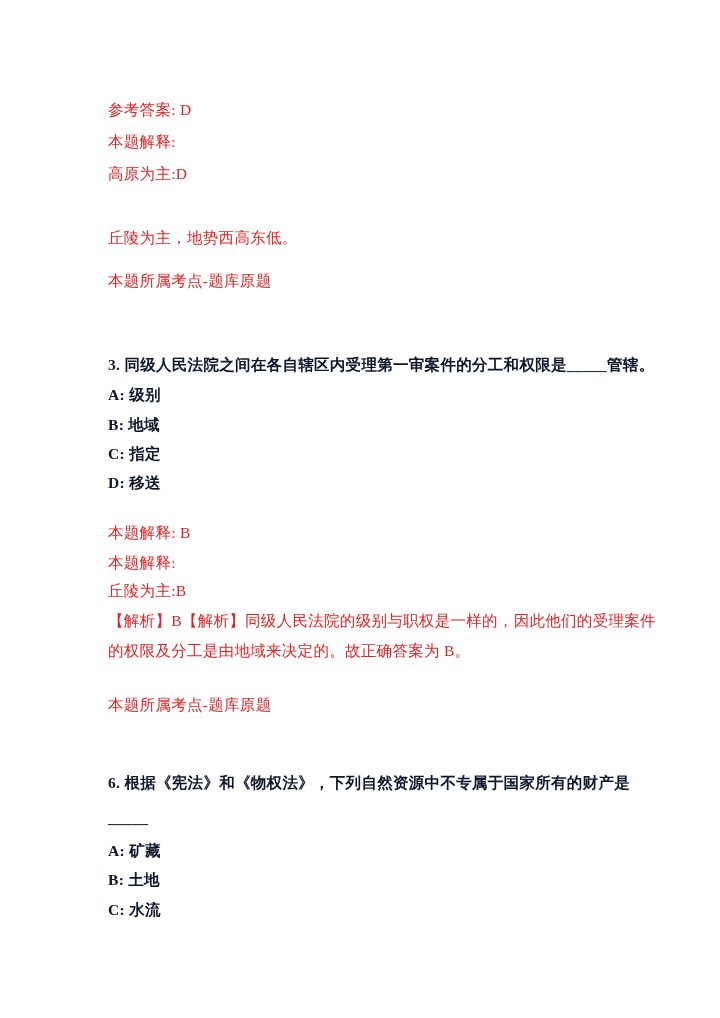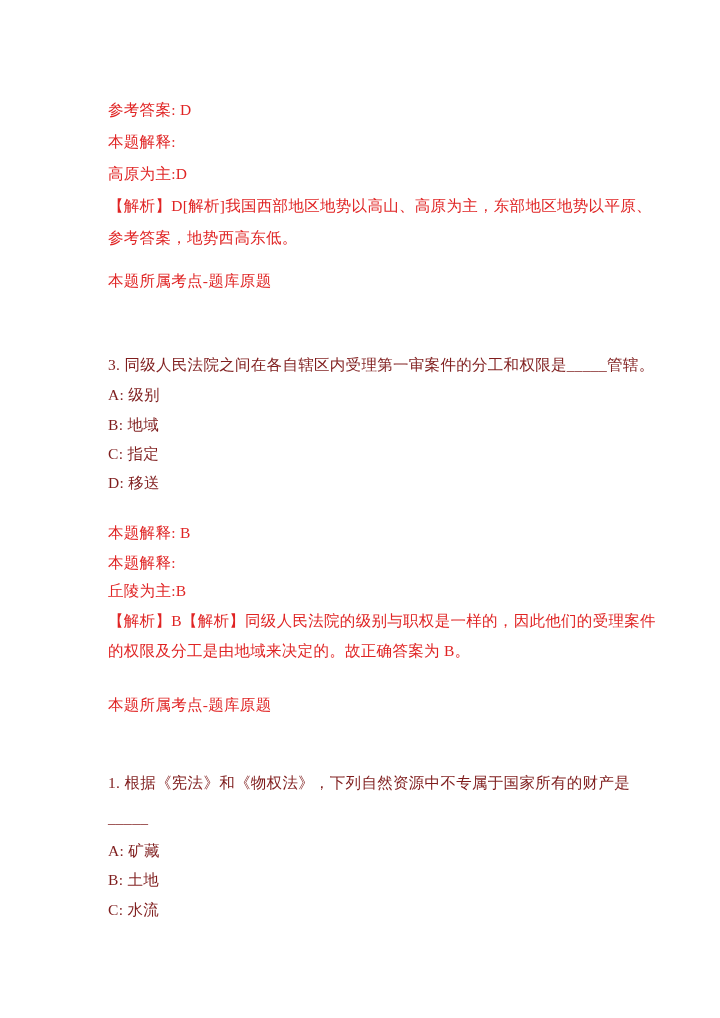--- a/index.html
+++ b/index.html
@@ -24,46 +24,45 @@
   .line {
     position: absolute;
     left: 108px;
     height: 22px;
     font-size: 15.5px;
     line-height: 22px;
     white-space: nowrap;
     letter-spacing: 0.3px;
   }
   .red   { color: #e02424; }
-  .black { color: #7f1d1d; }
+  .black { color: #0f172a; font-weight: bold; }
 </style>
 </head>
 <body>
 
 <div class="page">
 
   <div class="line red" style="top:88px">参考答案: D</div>
   <div class="line red" style="top:120px">本题解释:</div>
   <div class="line red" style="top:152px">高原为主:D</div>
-  <div class="line red" style="top:184px">【解析】D[解析]我国西部地区地势以高山、高原为主，东部地区地势以平原、</div>
-  <div class="line red" style="top:216px">参考答案，地势西高东低。</div>
+  <div class="line red" style="top:216px">丘陵为主，地势西高东低。</div>
   <div class="line red" style="top:259px">本题所属考点-题库原题</div>
 
   <div class="line black" style="top:343px">3. 同级人民法院之间在各自辖区内受理第一审案件的分工和权限是_____管辖。</div>
   <div class="line black" style="top:373px">A: 级别</div>
   <div class="line black" style="top:403px">B: 地域</div>
   <div class="line black" style="top:432px">C: 指定</div>
   <div class="line black" style="top:461px">D: 移送</div>
 
   <div class="line red" style="top:511px">本题解释: B</div>
   <div class="line red" style="top:541px">本题解释:</div>
   <div class="line red" style="top:569px">丘陵为主:B</div>
   <div class="line red" style="top:629px">的权限及分工是由地域来决定的。故正确答案为 B。</div>
   <div class="line red" style="top:599px">【解析】B【解析】同级人民法院的级别与职权是一样的，因此他们的受理案件</div>
   <div class="line red" style="top:683px">本题所属考点-题库原题</div>
 
-  <div class="line black" style="top:761px">1. 根据《宪法》和《物权法》，下列自然资源中不专属于国家所有的财产是</div>
+  <div class="line black" style="top:761px">6. 根据《宪法》和《物权法》，下列自然资源中不专属于国家所有的财产是</div>
   <div class="line black" style="top:796px">_____</div>
   <div class="line black" style="top:829px">A: 矿藏</div>
   <div class="line black" style="top:858px">B: 土地</div>
   <div class="line black" style="top:888px">C: 水流</div>
 
 </div>
 
 </body></html>

